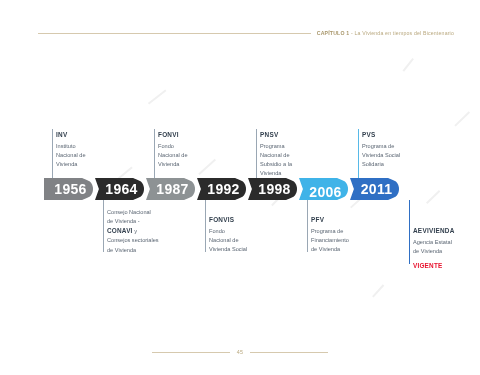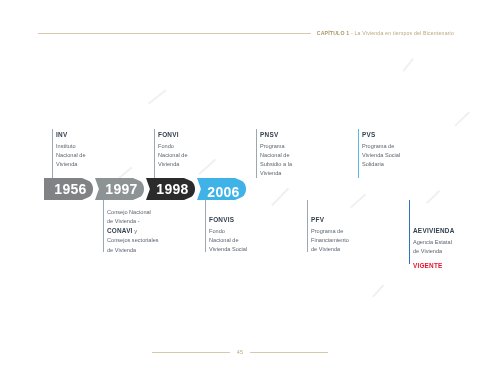--- a/index.html
+++ b/index.html
@@ -162,28 +162,37 @@
 
   <div class="conn" style="left:103px;top:200px;height:52px;"></div>
   <div class="conn" style="left:205px;top:200px;height:52px;"></div>
   <div class="conn" style="left:307px;top:200px;height:52px;"></div>
   <div class="conn blue" style="left:409px;top:200px;height:64px;"></div>
 
   <div class="pill-row">
     <div class="pill" style="background:#808285;">
       <span>1956</span>
     </div>
+    <div class="pill" style="background:#2b2b2b;">
+      <span>1964</span>
+    </div>
     <div class="pill" style="background:#8d9294;">
-      <span>1997</span>
+      <span>1987</span>
+    </div>
+    <div class="pill" style="background:#2b2b2b;">
+      <span>1992</span>
     </div>
     <div class="pill" style="background:#2b2b2b;">
       <span>1998</span>
     </div>
     <div class="pill" style="background:#3fb3e8;align-items:flex-end;">
       <span>2006</span>
+    </div>
+    <div class="pill" style="background:#2f6fc4;">
+      <span>2011</span>
     </div>
   </div>
 
   <div class="lbl" style="left:56px;top:130px;">
     <span class="code">INV</span>
     <span class="desc">Instituto</span>
     <span class="desc">Nacional de</span>
     <span class="desc">Vivienda</span>
   </div>
 

